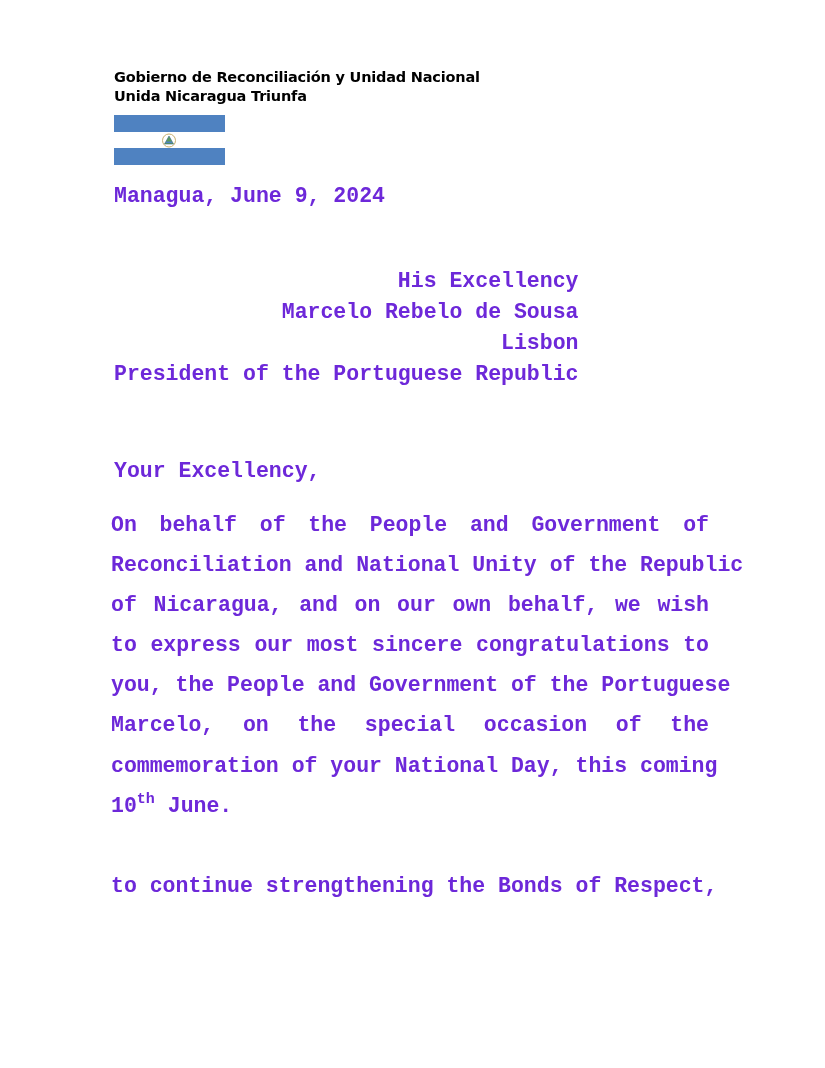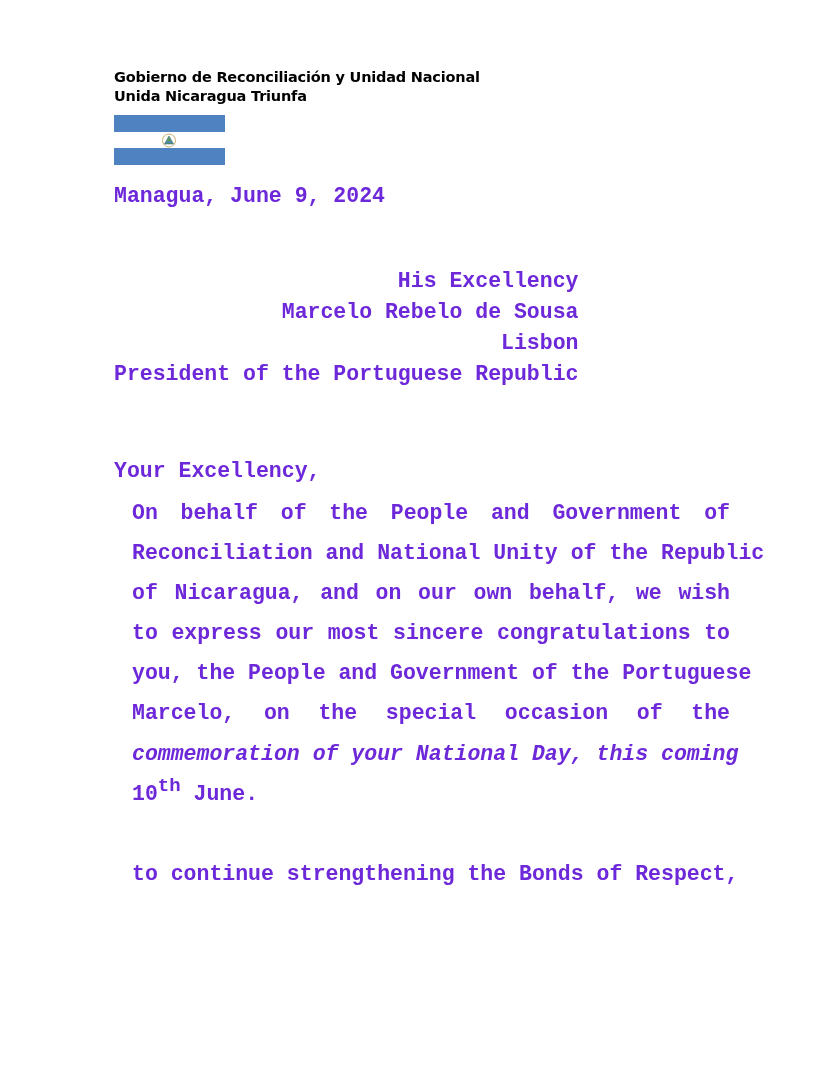--- a/index.html
+++ b/index.html
@@ -7,26 +7,26 @@
     .header { position: absolute; left: 114px; top: 68px; font-family: "DejaVu Sans", sans-serif; font-weight: bold; font-size: 14.5px; line-height: 19px; letter-spacing: -0.2px; }
     .flag { position: absolute; left: 114px; top: 115px; width: 111px; height: 50px; }
     .flag .band { height: 16.67px; }
     .flag .blue { background: #4f82c1; }
     .flag .white { background: #ffffff; position: relative; }
     .emblem { position: absolute; left: 47px; top: 1px; width: 16px; height: 15px; }
     .mono { font-family: "Liberation Mono", monospace; font-weight: bold; font-size: 21.5px; color: #6d28d9; }
     .date { position: absolute; left: 114px; top: 182px; line-height: 28px; }
     .addr { position: absolute; left: 114px; top: 266px; line-height: 31px; text-align: right; }
     .salut { position: absolute; left: 114px; top: 433px; line-height: 28px; margin-top: 24px; }
-    .para { position: absolute; left: 132px; width: 598px; text-align: justify; line-height: 40.1px; }
+    .para { position: absolute; left: 111px; width: 598px; text-align: justify; line-height: 40.1px; margin-top: 12px; }
     .p1 { top: 493px; }
     .p2 { top: 854px; }
     .para span.line { display: block; text-align-last: justify; white-space: nowrap; }
     .para span.line.last { text-align-last: left; }
-    sup { font-size: 19px; line-height: 0; vertical-align: 9px; }
+    sup { font-size: 15px; line-height: 0; vertical-align: 9px; }
   </style>
 </head>
 <body>
 
 <div class="header">
   <div>Gobierno de Reconciliación y Unidad Nacional</div>
   <div>Unida Nicaragua Triunfa</div>
 </div>
 
 <div class="flag">
@@ -52,19 +52,19 @@
 
 <div class="mono salut">Your Excellency,</div>
 
 <div class="mono para p1">
   <span class="line" style="display: block; word-spacing: 9.85714px;">On behalf of the People and Government of</span>
   <span class="line" style="display: block;">Reconciliation and National Unity of the Republic</span>
   <span class="line" style="display: block; word-spacing: 3.75px;">of Nicaragua, and on our own behalf, we wish</span>
   <span class="line" style="display: block; word-spacing: 0.666667px;">to express our most sincere congratulations to</span>
   <span class="line" style="display: block;">you, the People and Government of the Portuguese</span>
   <span class="line" style="display: block; word-spacing: 13.6667px;">Marcelo, on the special occasion of the</span>
-  <span class="line" style="display: block; font-style: italic;">commemoration of your National Day, this coming</span>
+  <span class="line" style="display: block;">commemoration of your National Day, this coming</span>
   <span class="line last"><span>10</span><sup>th</sup><span style="white-space:pre"> June.</span></span>
 </div>
 
 <div class="mono para p2">
   <span class="line" style="display: block;">to continue strengthening the Bonds of Respect,</span>
 </div>
 
 </body></html>

